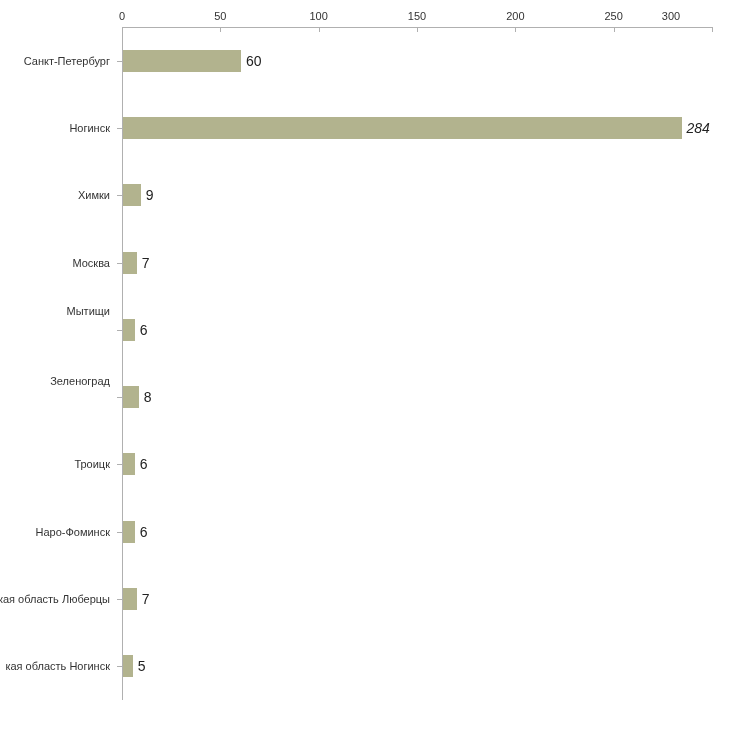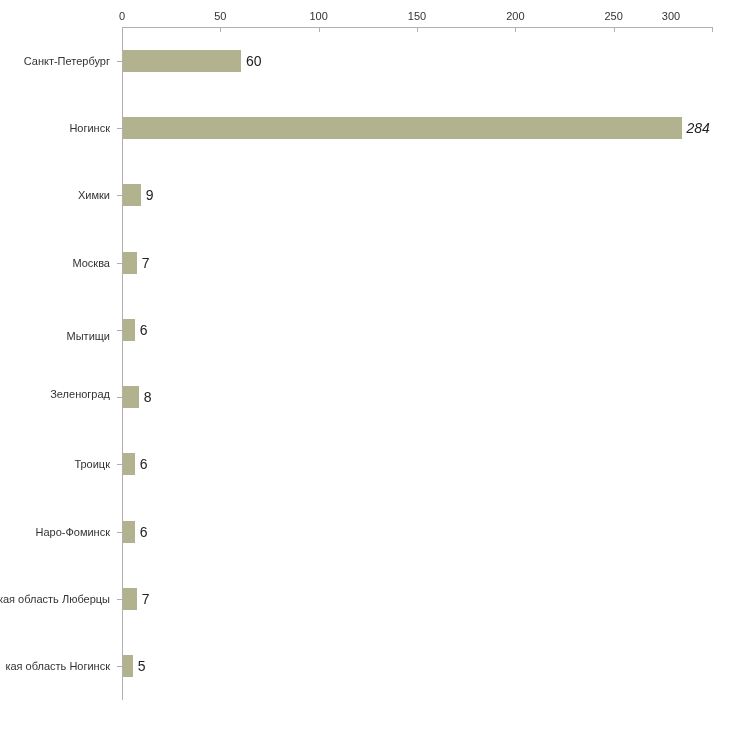--- a/index.html
+++ b/index.html
@@ -108,23 +108,23 @@
   <div id="yticks">
       <div class="ytick" style="top: 61px;"></div>
       <div class="ytick-label" style="top: 61px;">Санкт-Петербург</div>
       <div class="ytick" style="top: 128px;"></div>
       <div class="ytick-label" style="top: 128px;">Ногинск</div>
       <div class="ytick" style="top: 195px;"></div>
       <div class="ytick-label" style="top: 195px;">Химки</div>
       <div class="ytick" style="top: 263px;"></div>
       <div class="ytick-label" style="top: 263px;">Москва</div>
       <div class="ytick" style="top: 330px;"></div>
-      <div class="ytick-label" style="top: 336px;">Мытищи</div>
+      <div class="ytick-label" style="top: 311px;">Мытищи</div>
       <div class="ytick" style="top: 397px;"></div>
-      <div class="ytick-label" style="top: 394px; text-align: center;">Зеленоград</div>
+      <div class="ytick-label" style="top: 381px; text-align: center;">Зеленоград</div>
       <div class="ytick" style="top: 464px;"></div>
       <div class="ytick-label" style="top: 464px;">Троицк</div>
       <div class="ytick" style="top: 532px;"></div>
       <div class="ytick-label" style="top: 532px;">Наро-Фоминск</div>
       <div class="ytick" style="top: 599px;"></div>
       <div class="ytick-label" style="top: 599px;">кая область Люберцы</div>
       <div class="ytick" style="top: 666px;"></div>
       <div class="ytick-label" style="top: 666px;">кая область Ногинск</div>
     </div>
   <div id="bars">

